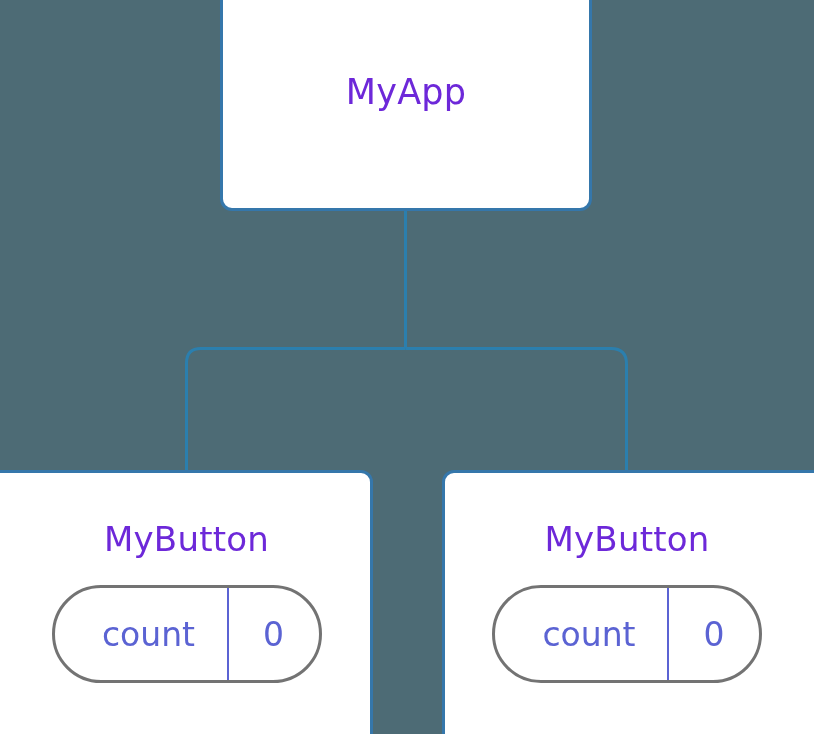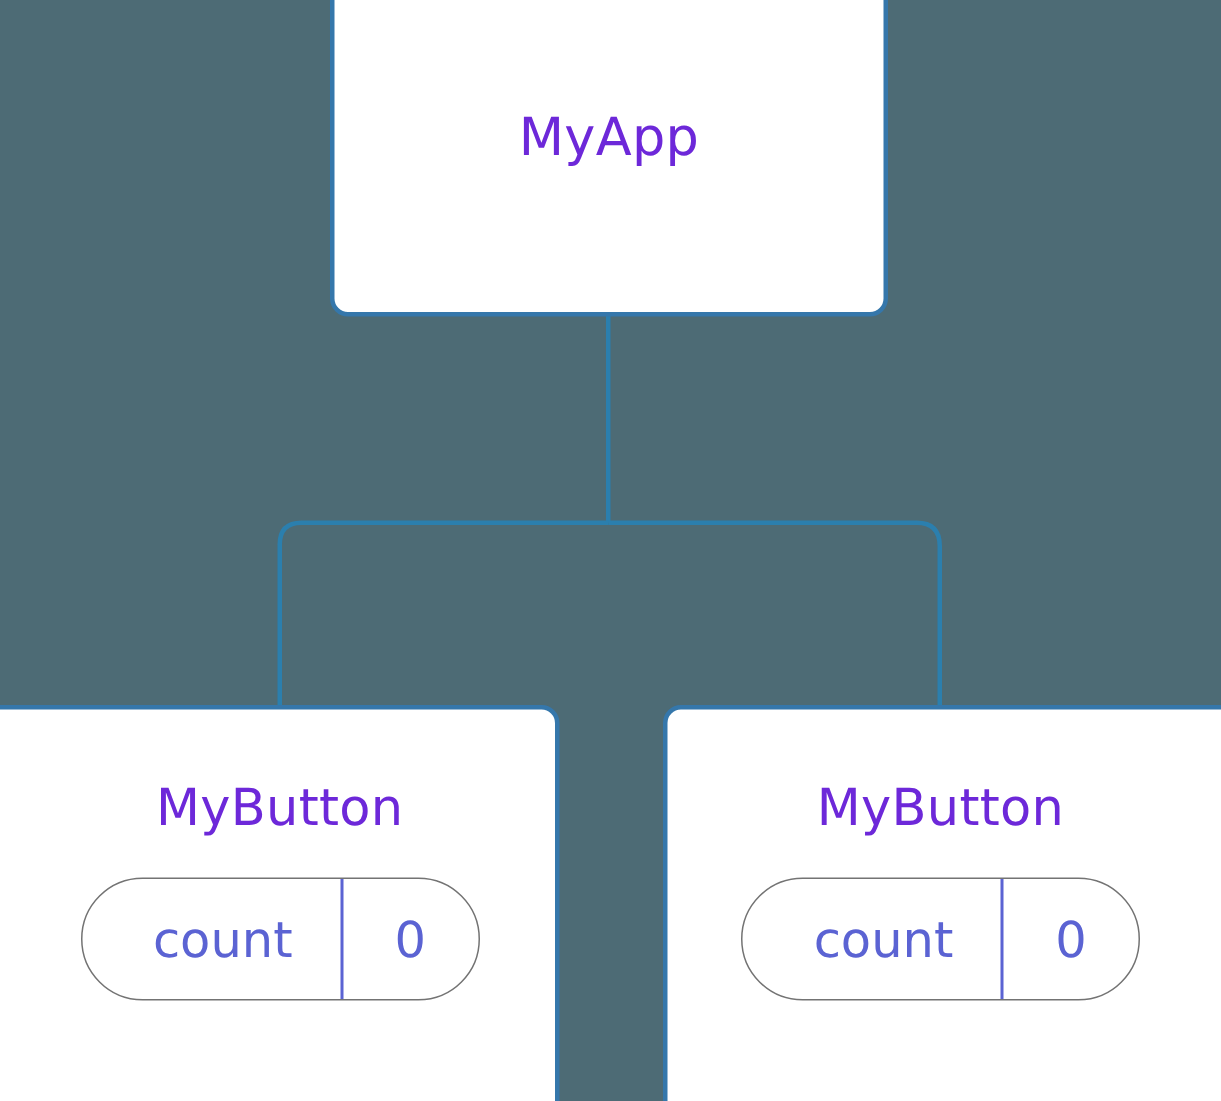--- a/index.html
+++ b/index.html
@@ -104,22 +104,22 @@
 
   .child-inner .node-title {
     margin-top: 49px;
   }
 
   
   .state-pill {
     margin-top: 29px;
     display: flex;
     align-items: stretch;
-    height: 82px;
-    border: 1px solid #737373;
+    height: 98px;
+    border: 3px solid #737373;
     border-radius: 49px;
     background: #ffffff;
     box-sizing: border-box;
     overflow: hidden;
   }
 
   .state-key,
   .state-value {
     display: flex;
     align-items: center;

